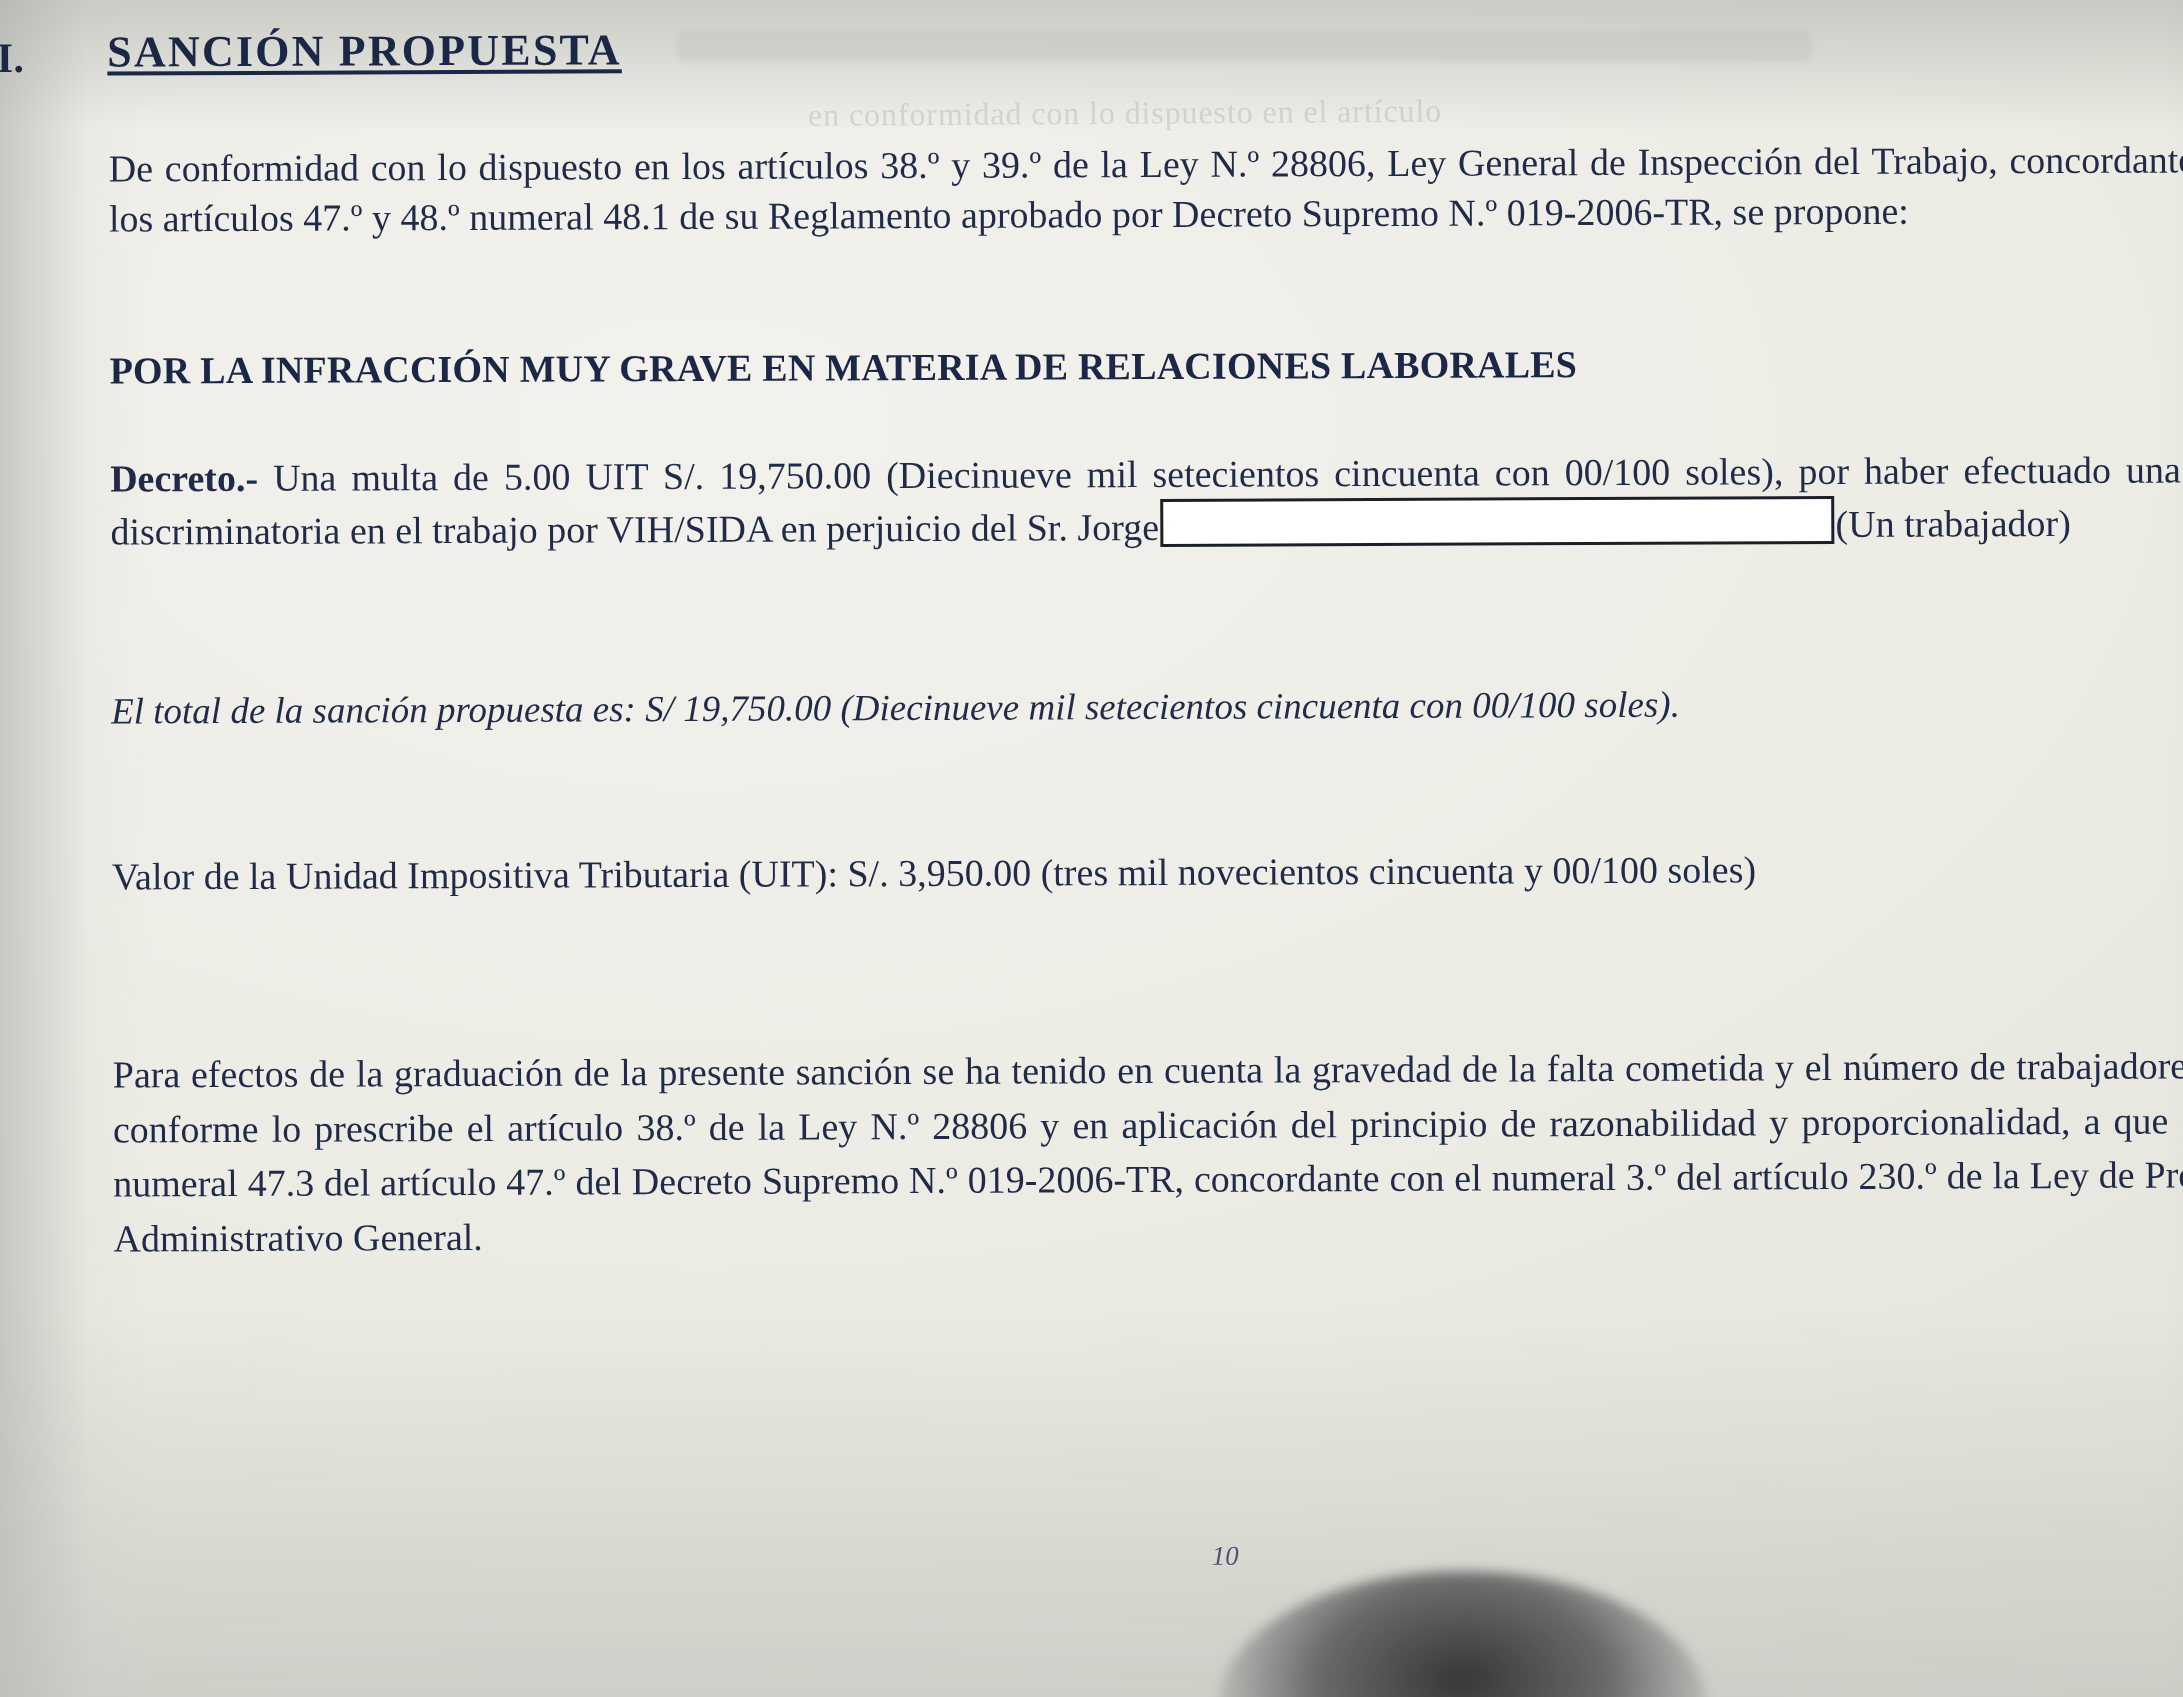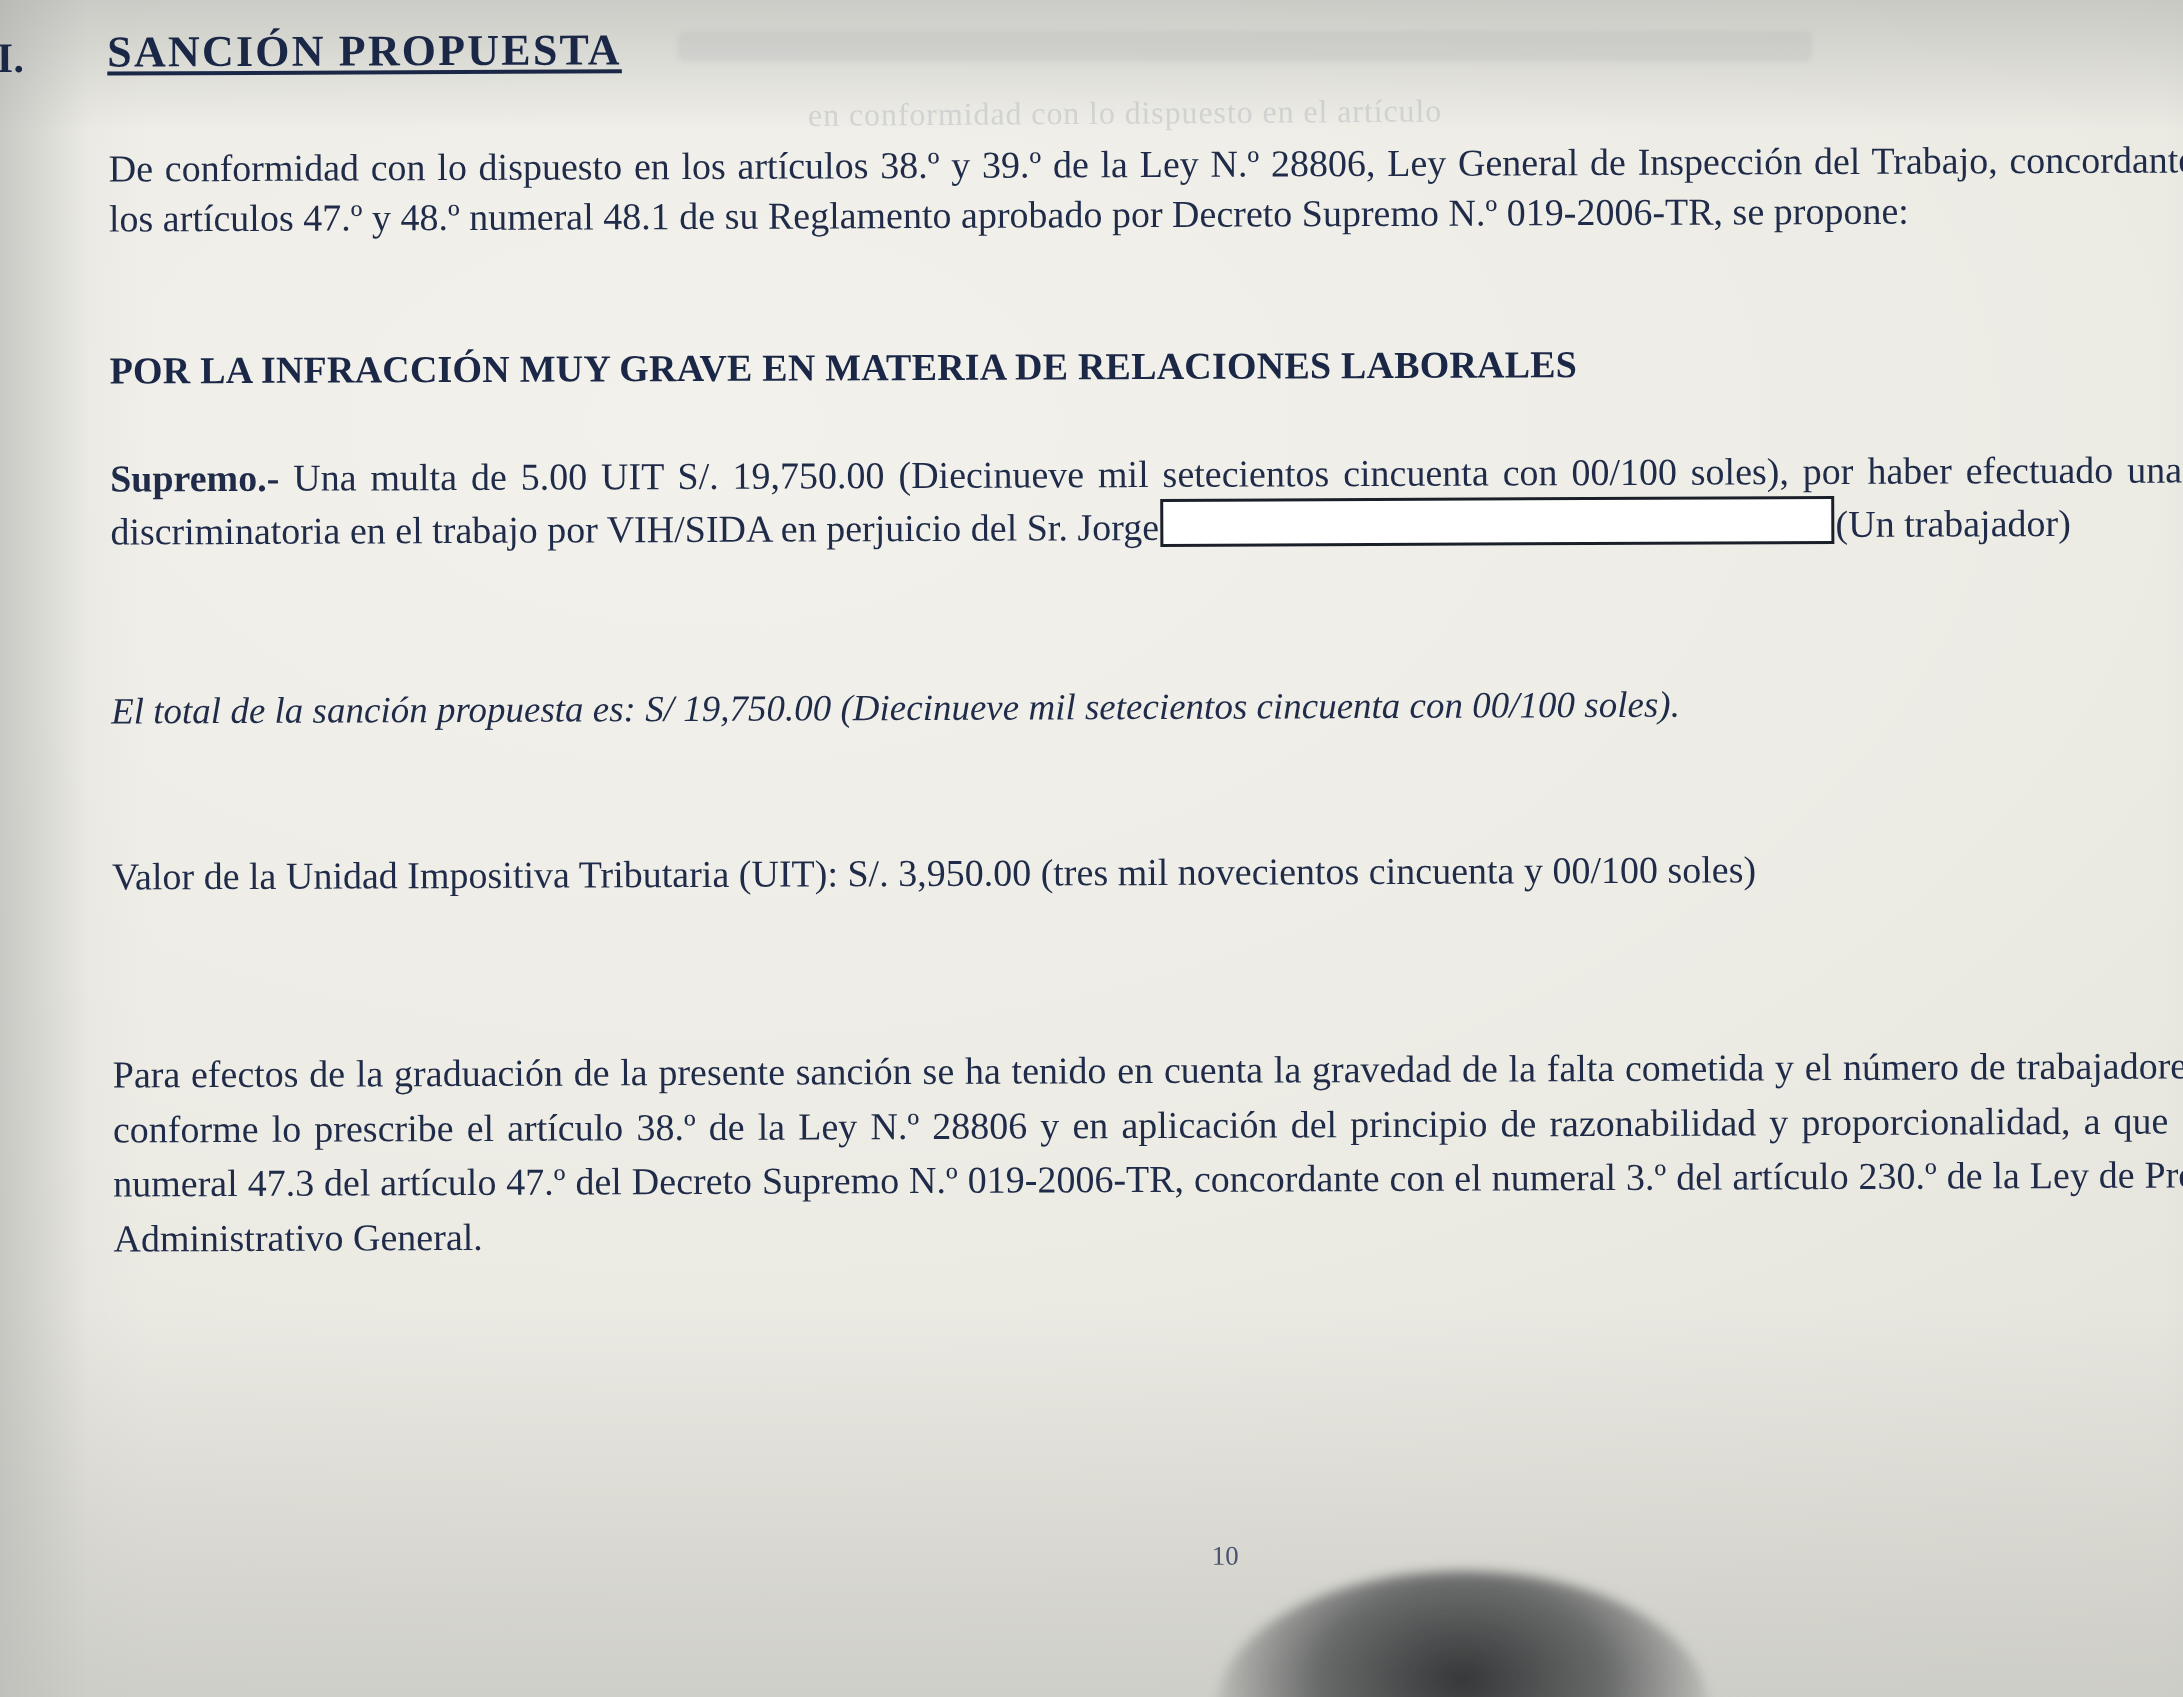--- a/index.html
+++ b/index.html
@@ -179,20 +179,21 @@
     width: 2253px;
     font-size: 38px;
     line-height: 1.44;
   }
 
   .page-number {
     position: absolute;
     left: 1205px;
     top: 1546px;
     font-size: 27px;
+    font-style: italic;
     color: #4a5470;
   }
 
   
   .doc-inner-tilt {
     transform: rotate(-0.25deg);
     transform-origin: 0 0;
   }
 </style>
 </head>
@@ -212,21 +213,21 @@
 
     <div class="roman-numeral">I.</div>
 
     <div class="heading">SANCIÓN PROPUESTA</div>
 
     <div class="para" id="p-conformidad">De conformidad con lo dispuesto en los artículos 38.º y 39.º de la Ley N.º 28806, Ley General de Inspección del Trabajo, concordante con los artículos 47.º y 48.º numeral 48.1 de su Reglamento aprobado por Decreto Supremo N.º 019-2006-TR, se propone:</div>
 
     <div id="p-infraccion">POR LA INFRACCIÓN MUY GRAVE EN MATERIA DE RELACIONES LABORALES</div>
 
     <div class="para" id="p-primero">
-      <span class="lbl">Supremo.-</span>
+      <span class="lbl">Decreto.-</span>
       <span>Una multa de 5.00 UIT S/. 19,750.00 (Diecinueve mil setecientos cincuenta con 00/100 soles), por haber efectuado una conducta discriminatoria en el trabajo por VIH/SIDA en perjuicio del Sr. Jorge</span><span class="redaction"></span><span>(Un trabajador)</span>
     </div>
 
     <div class="para" id="p-total">El total de la sanción propuesta es: S/ 19,750.00 (Diecinueve mil setecientos cincuenta con 00/100 soles).</div>
 
     <div class="para" id="p-uit">Valor de la Unidad Impositiva Tributaria (UIT): S/. 3,950.00 (tres mil novecientos cincuenta y 00/100 soles)</div>
 
     <div class="para" id="p-graduacion">Para efectos de la graduación de la presente sanción se ha tenido en cuenta la gravedad de la falta cometida y el número de trabajadores afectados, conforme lo prescribe el artículo 38.º de la Ley N.º 28806 y en aplicación del principio de razonabilidad y proporcionalidad, a que se refiere el numeral 47.3 del artículo 47.º del Decreto Supremo N.º 019-2006-TR, concordante con el numeral 3.º del artículo 230.º de la Ley de Procedimiento Administrativo General.</div>
 
     <div class="page-number">10</div>

